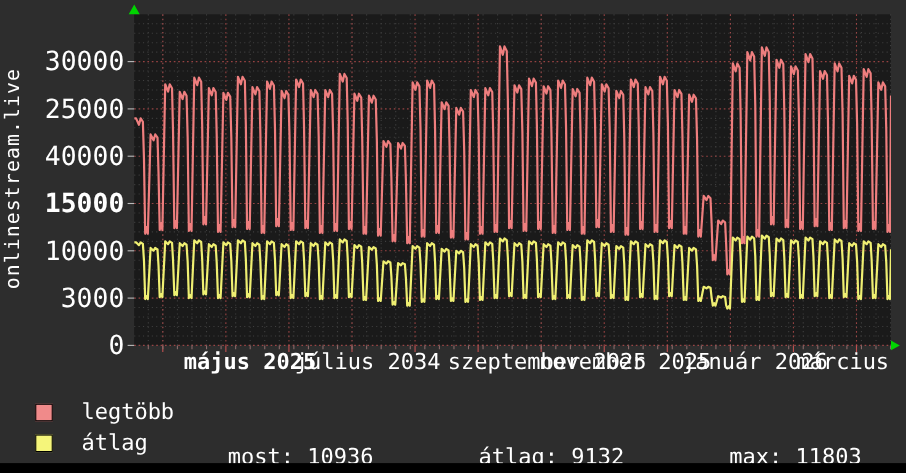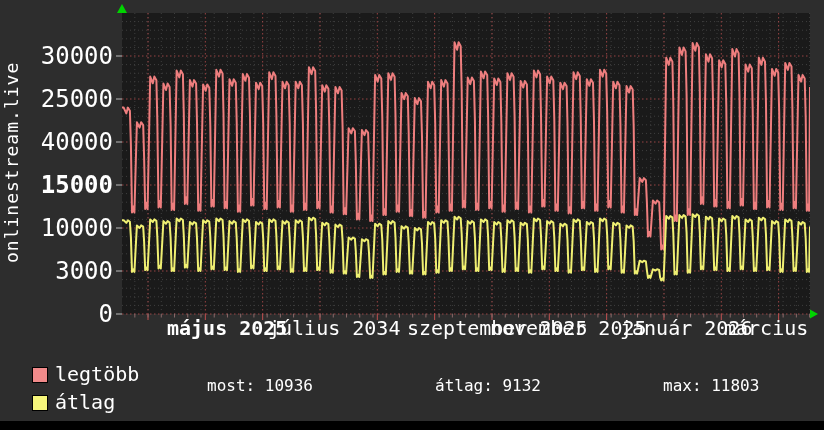--- a/index.html
+++ b/index.html
@@ -5,22 +5,22 @@
   html,body{margin:0;padding:0;background:#2d2d2d;}
   .screen{position:relative;width:824px;height:430px;background:#2d2d2d;overflow:hidden;
           font-family:"DejaVu Sans Mono","Liberation Mono",monospace;color:#ffffff;}
   .axis-title{position:absolute;left:-88px;top:152px;width:200px;height:22px;
               transform:rotate(-90deg);text-align:center;font-size:18px;letter-spacing:1px;}
   .yaxis span{position:absolute;display:block;width:108px;text-align:right;
               font-size:24px;line-height:22px;right:711px;}
   .xaxis span{position:absolute;display:block;white-space:pre;font-size:20px;line-height:22px;top:317px;}
   .legend-row{position:absolute;left:32px;height:16px;}
   .legend-swatch{position:absolute;left:0;top:0;width:14px;height:14px;border:1px solid #000;}
-  .legend-label{position:absolute;left:23px;top:-4px;font-size:20px;line-height:22px;white-space:pre;}
-  .stats span{position:absolute;font-size:16px;line-height:22px;top:375px;white-space:pre;}
+  .legend-label{position:absolute;left:42px;top:-4px;font-size:20px;line-height:22px;white-space:pre;}
+  .stats span{position:absolute;font-size:20px;line-height:22px;top:404px;white-space:pre;}
   .footer-bar{position:absolute;left:0;top:421px;width:824px;height:9px;background:#000000;}
   svg{position:absolute;left:0;top:0;}
 </style>
 </head>
 <body>
 
 <div class="screen">
   <svg id="chart-svg" width="824" height="430" viewBox="0 0 824 430">
       <defs>
         <clipPath id="plotclip">

